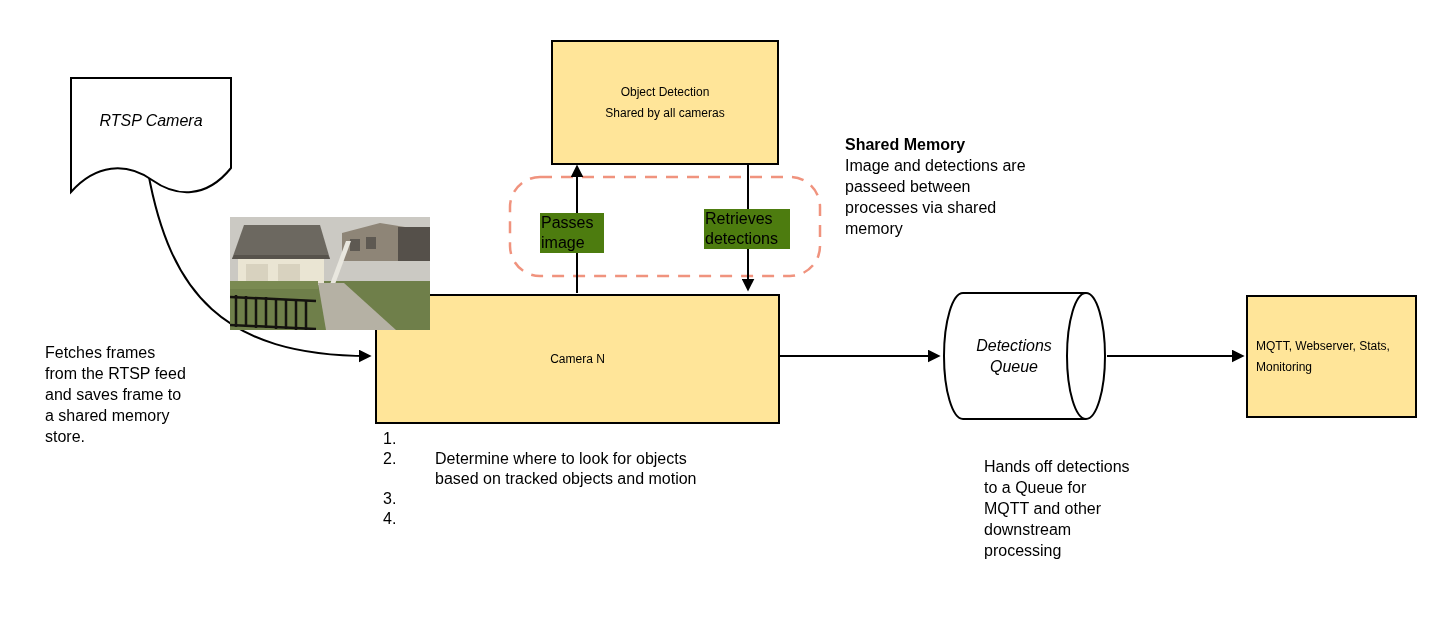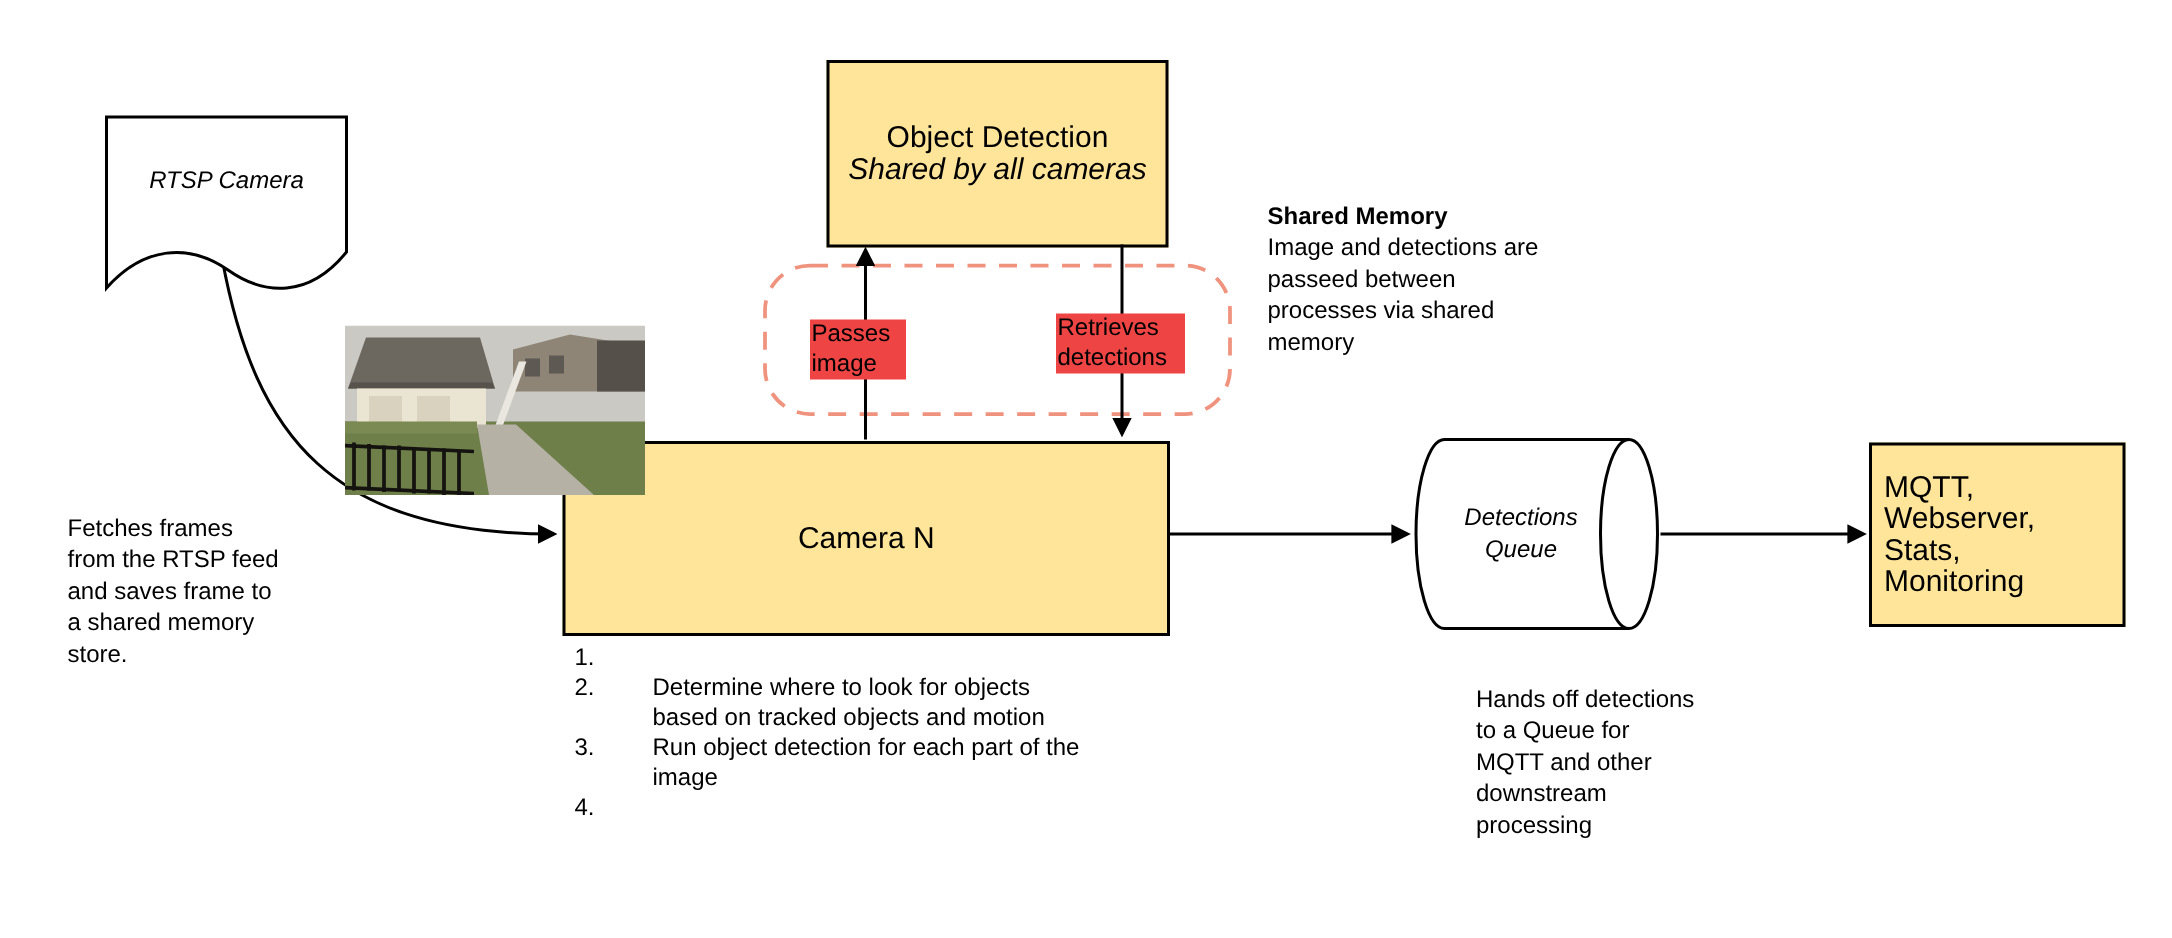--- a/index.html
+++ b/index.html
@@ -8,31 +8,31 @@
     background: #ffffff; color: #000;
     font-family: "Liberation Sans", sans-serif;
     overflow: hidden;
   }
   .box {
     position: absolute;
     background: #ffe599;
     border: 2px solid #000;
     display: flex; flex-direction: column;
     align-items: center; justify-content: center;
-    font-size: 20px; line-height: 21px; text-align: center;
+    font-size: 12px; line-height: 21px; text-align: center;
     z-index: 1;
   }
   .overlay { position: absolute; left: 0; top: 0; z-index: 2; pointer-events: none; }
   .note { position: absolute; font-size: 16px; line-height: 21px; z-index: 3; }
   .edge-label {
     position: absolute; font-size: 16px; line-height: 20px;
-    background: #ef4444; z-index: 3; padding: 0 1px;
+    background: #4d7c0f; z-index: 3; padding: 0 1px;
   }
   .shape-label { position: absolute; font-size: 16px; text-align: center; z-index: 3; font-style: italic; }
-  .italic { font-style: italic; }
+  .italic { }
   .bold { font-weight: bold; }
   .steps { position: absolute; left: 383px; top: 429px; z-index: 3; font-size: 16px; line-height: 20px; }
   .step { display: flex; }
   .step .num { width: 52px; flex: 0 0 52px; }
   .step .txt { width: 295px; }
   .photo { position: absolute; left: 230px; top: 217px; width: 200px; height: 113px; z-index: 4; }
   #mqtt-box { align-items: flex-start; text-align: left; padding-left: 8px; }
   #mqtt-box .inner { width: 142px; }
 </style>
 </head>
@@ -96,21 +96,20 @@
 <div class="steps">
   <div class="step">
     <span class="num">1.</span>
   </div>
   <div class="step">
     <span class="num">2.</span>
     <span class="txt">Determine where to look for objects based on tracked objects and motion</span>
   </div>
   <div class="step">
     <span class="num">3.</span>
-    <span class="txt">Run object detection for each part of the image</span>
   </div>
   <div class="step">
     <span class="num">4.</span>
   </div>
 </div>
 
 <div class="photo">
   <svg width="200" height="113" viewBox="0 0 200 113">
     <rect x="0" y="0" width="200" height="113" fill="#cbc9c3"></rect>
     <rect x="0" y="64" width="200" height="49" fill="#6f7f4a"></rect>

